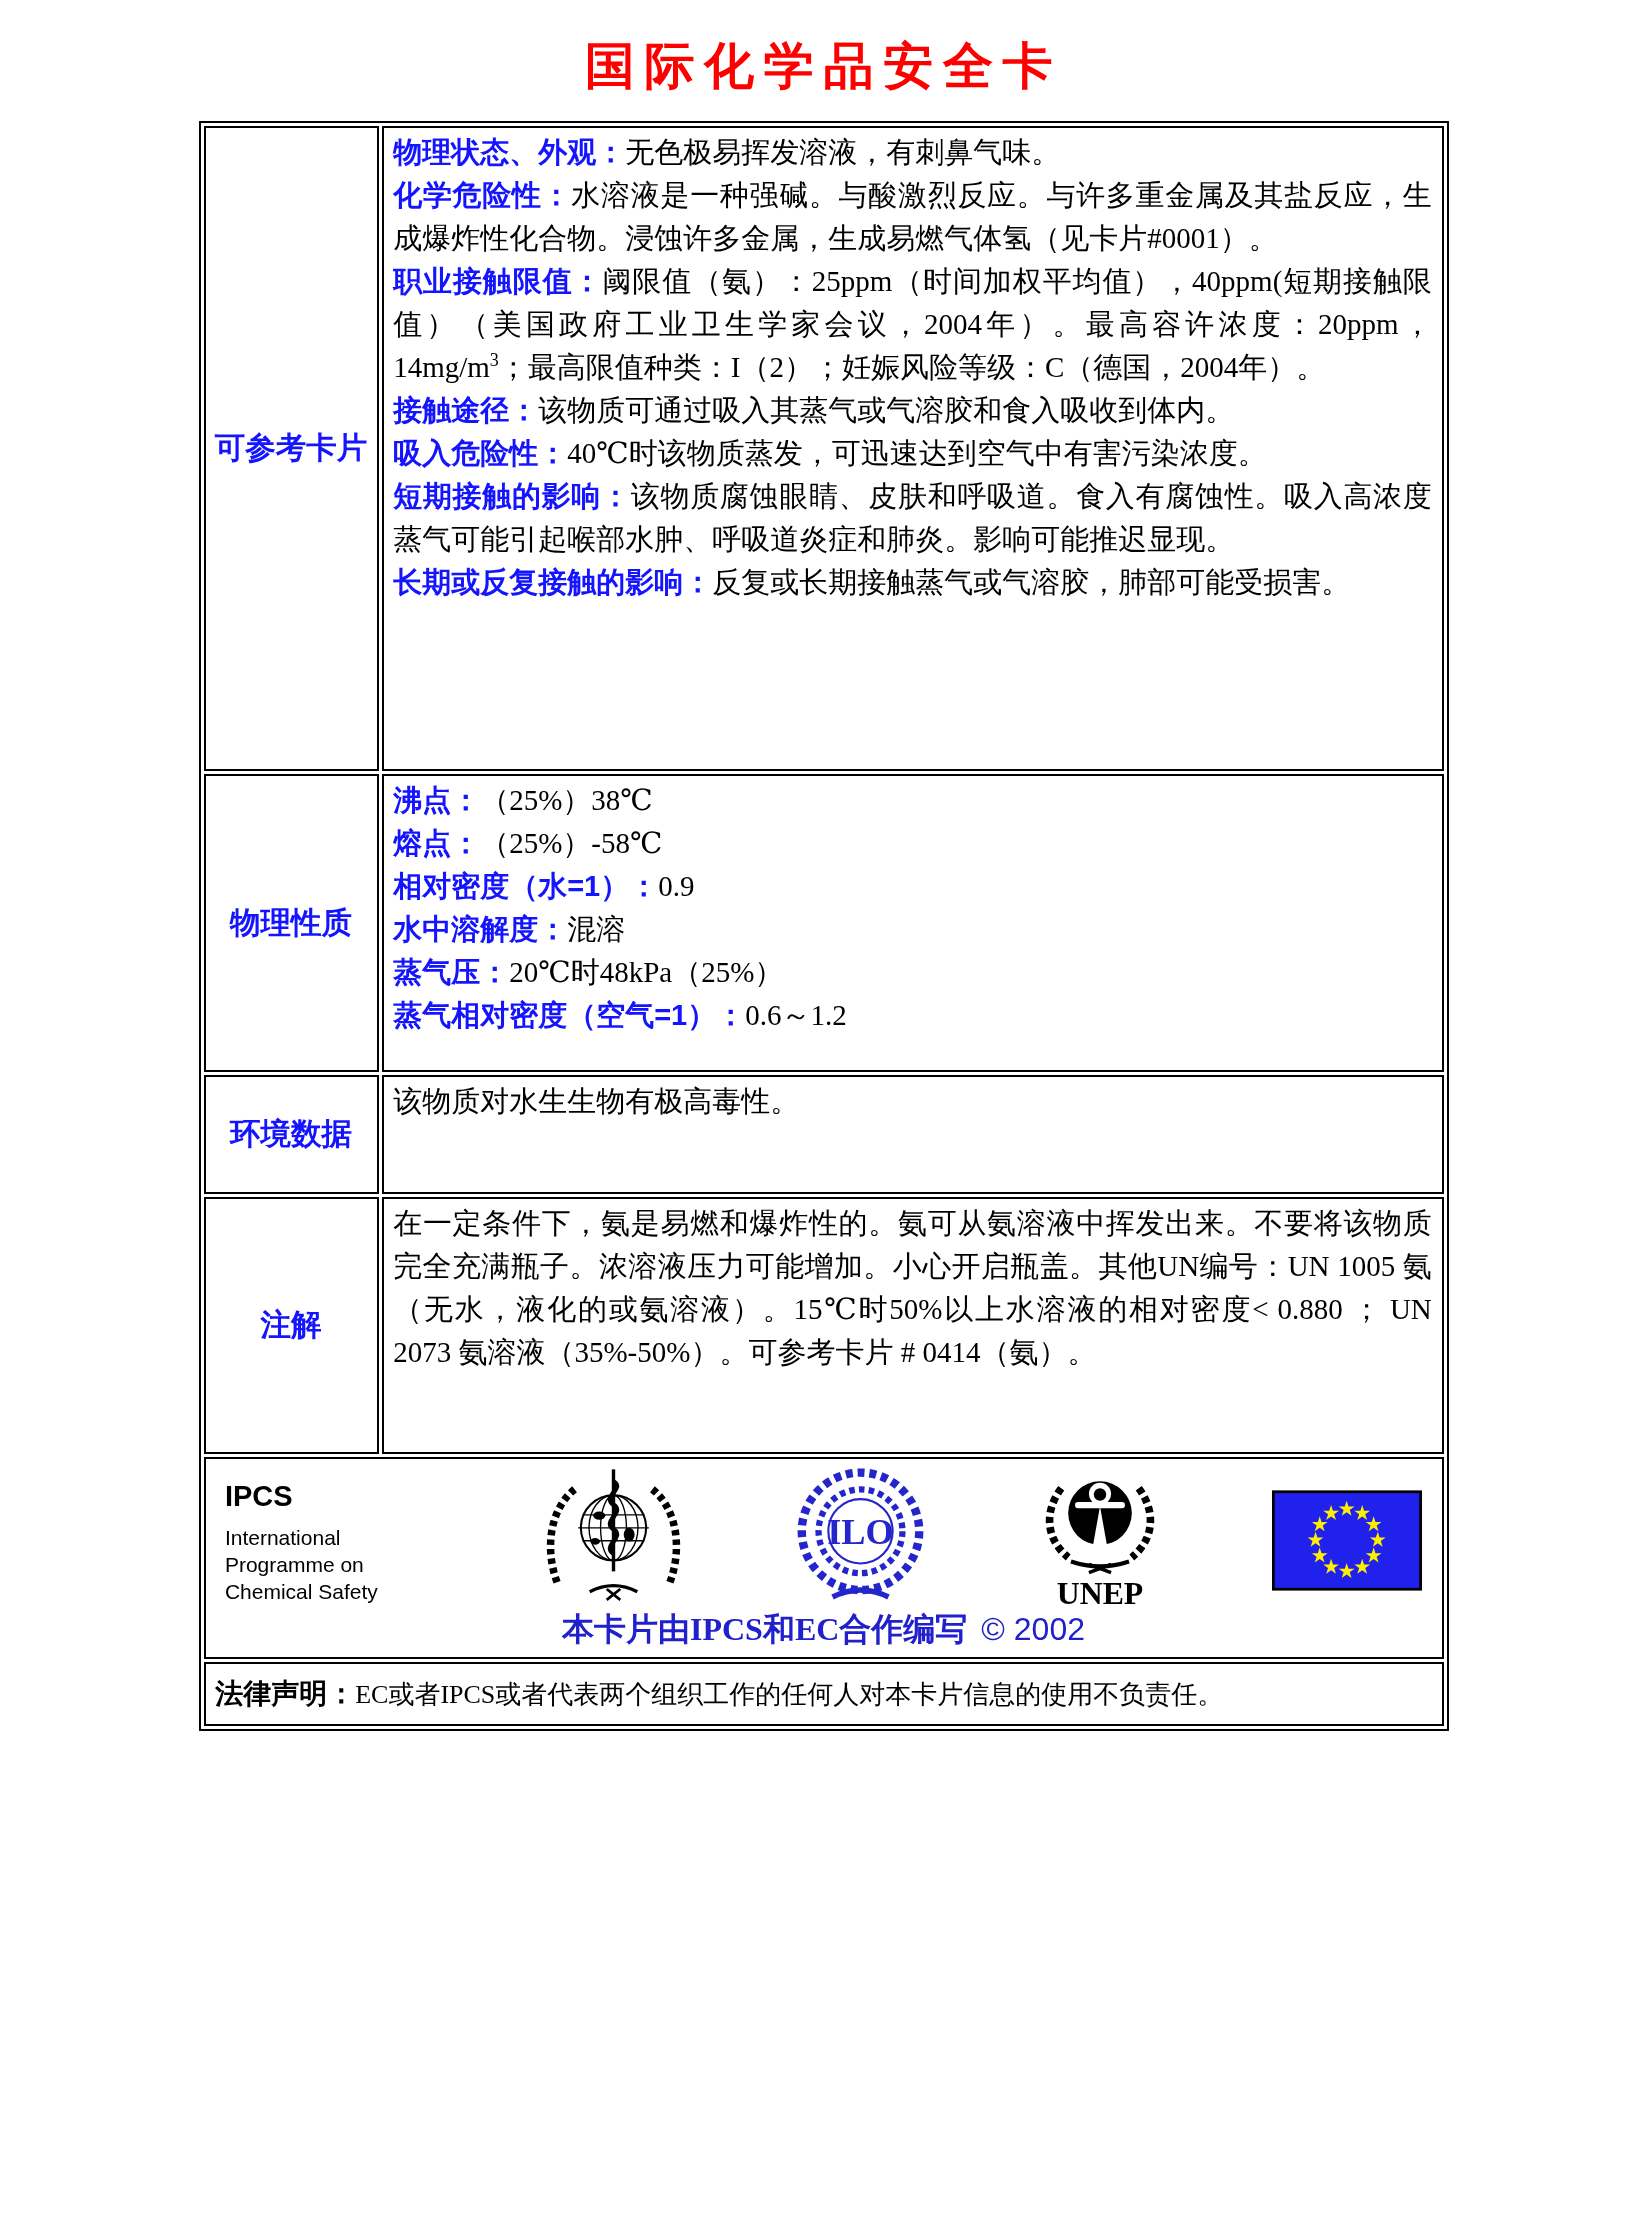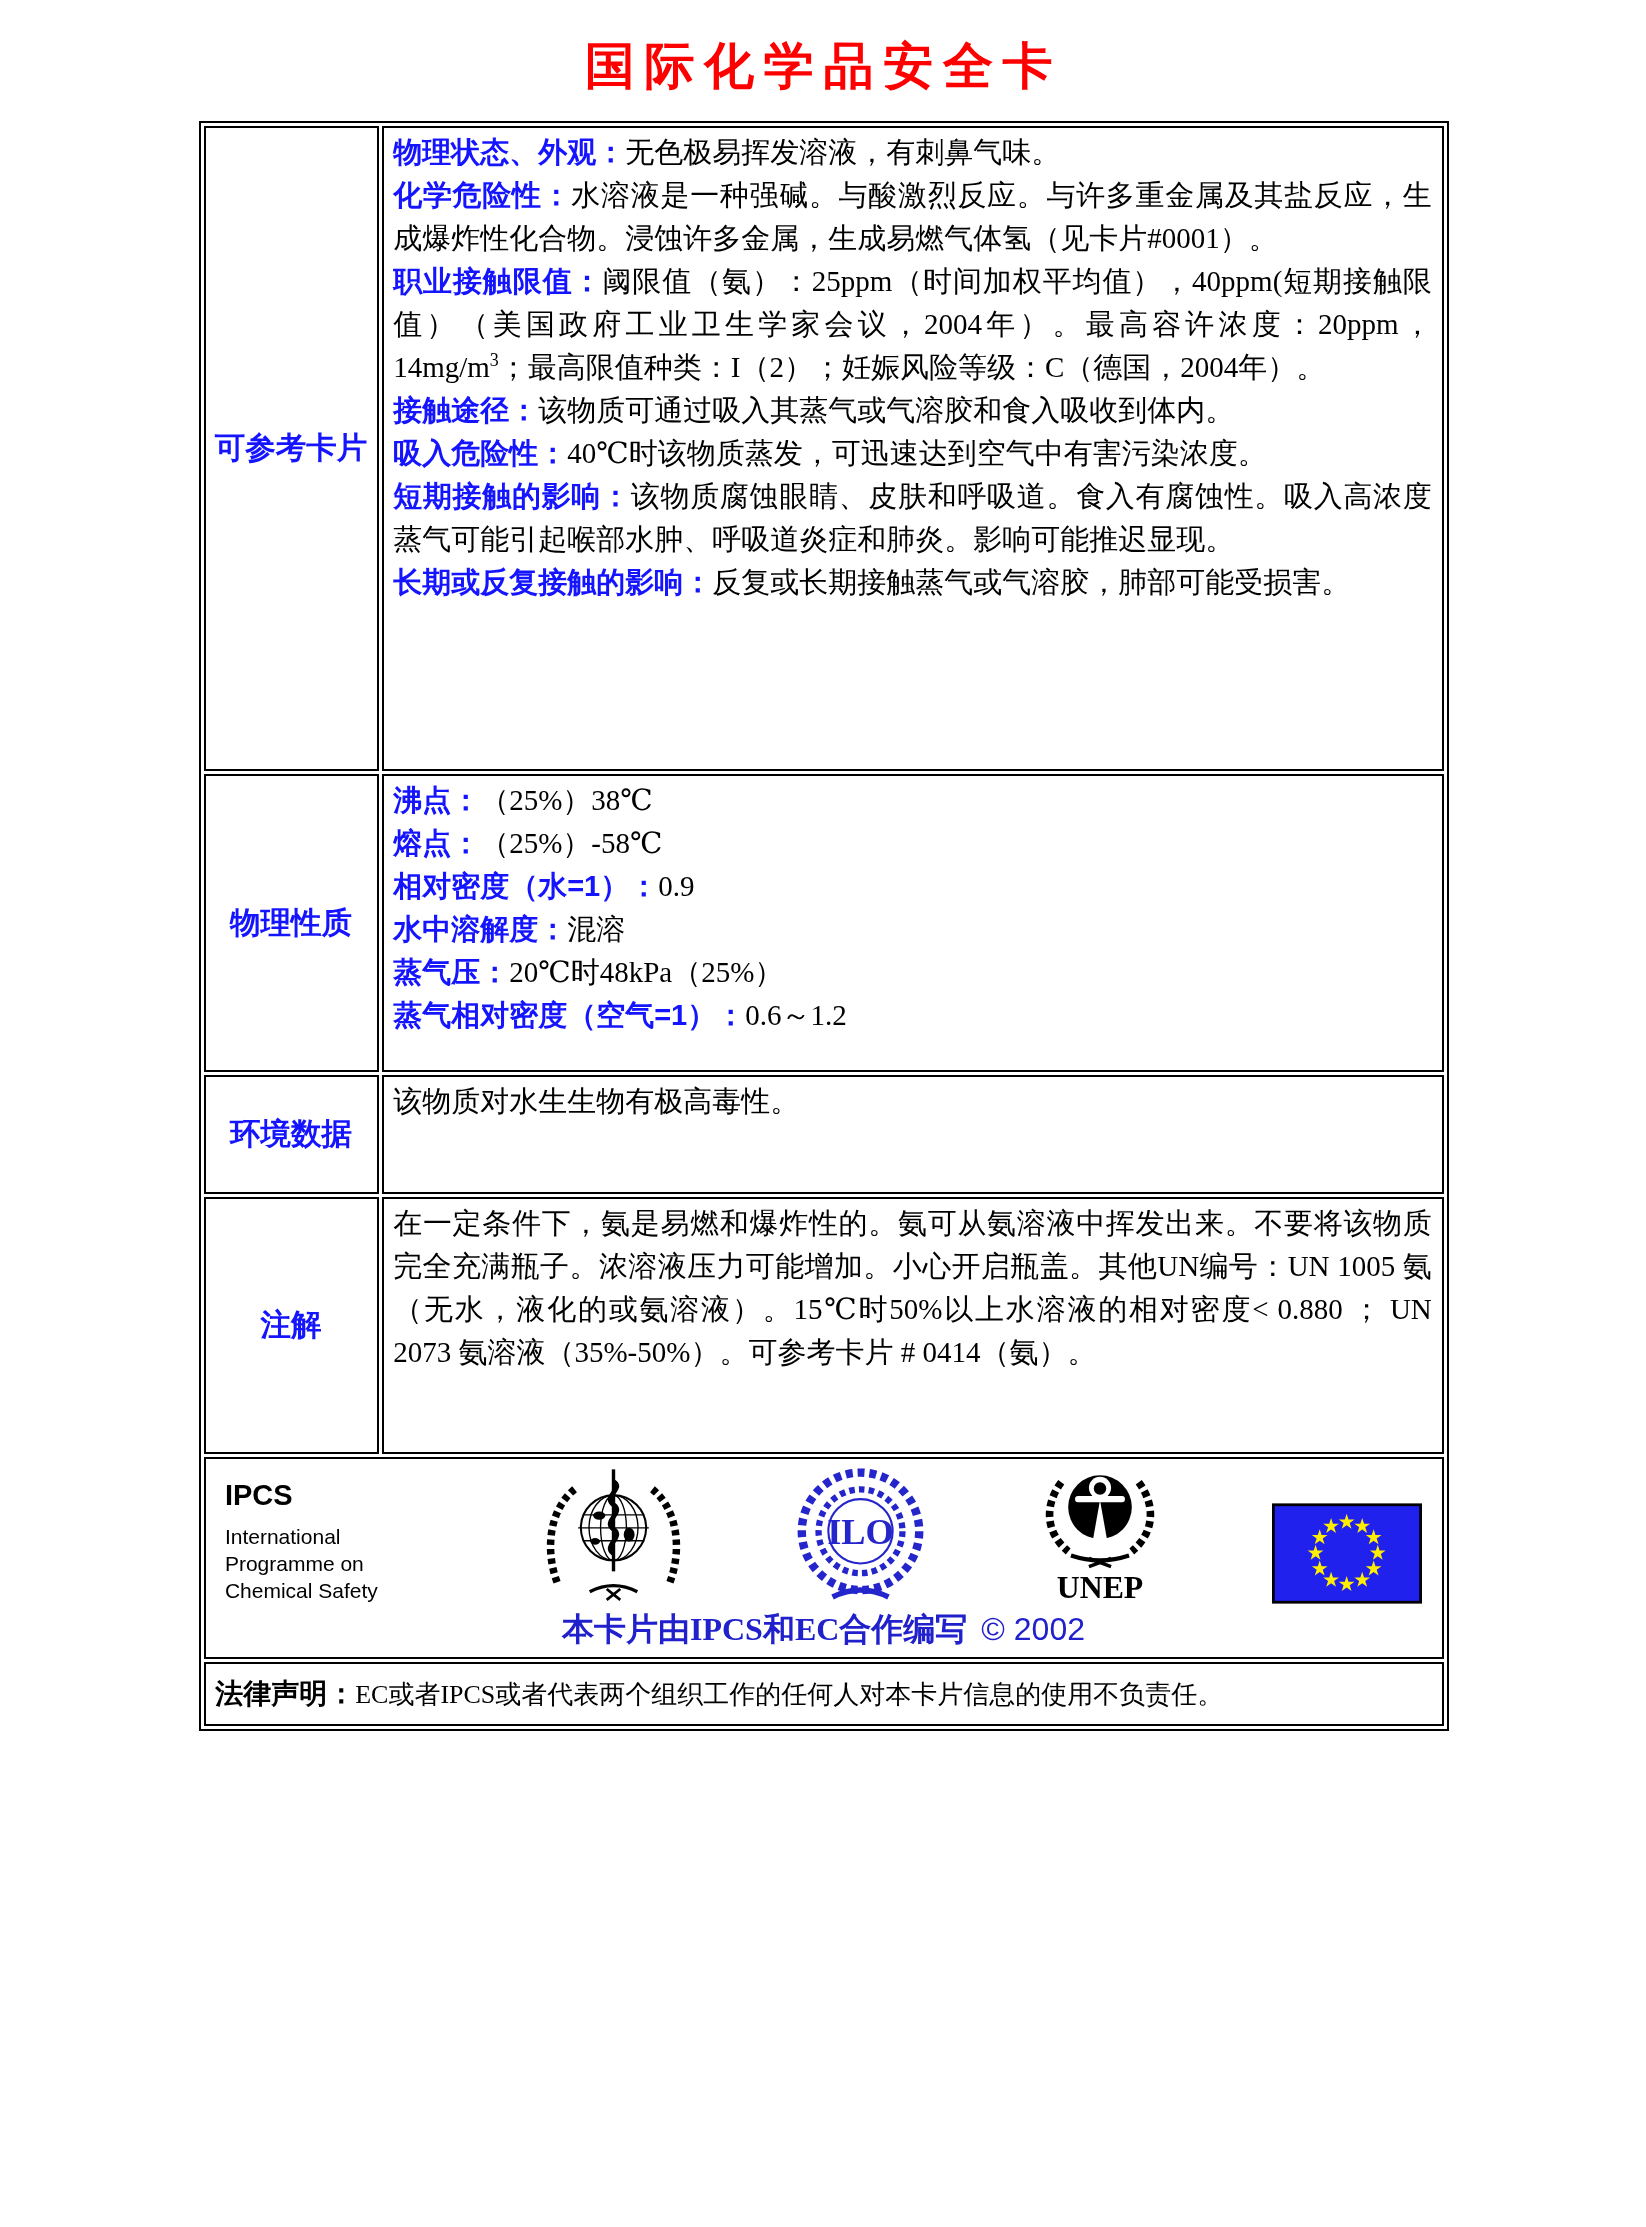--- a/index.html
+++ b/index.html
@@ -64,21 +64,21 @@
 
   td.body-cell { font-size:29px; line-height:43px;margin-left:26px; }
   .para { text-align:justify; }
   .para .k { font-size:29px; }
   sup { font-size:18px; line-height:0; }
 
   .prop-line { text-align:left; }
 
   
   td.logos-cell { padding:8.3px 19.4px 4.2px 19.4px; vertical-align:top; }
-  .logos { display:flex; justify-content:space-between; align-items:flex-end; height:137px; }
+  .logos { display:flex; justify-content:space-between; align-items:center; height:137px; }
   .ipcs-block { padding-top:12.5px; font-family:"Liberation Sans","DejaVu Sans",sans-serif; width:208px; }
   .ipcs-title { font-size:29px; font-weight:bold; margin-bottom:11px; }
   .ipcs-line  { font-size:21px; line-height:27px; }
   .credit {
     margin-top:4.2px;
     text-align:center;
     font-size:32px;
     font-weight:bold;
     color:#2020cc;
   }

